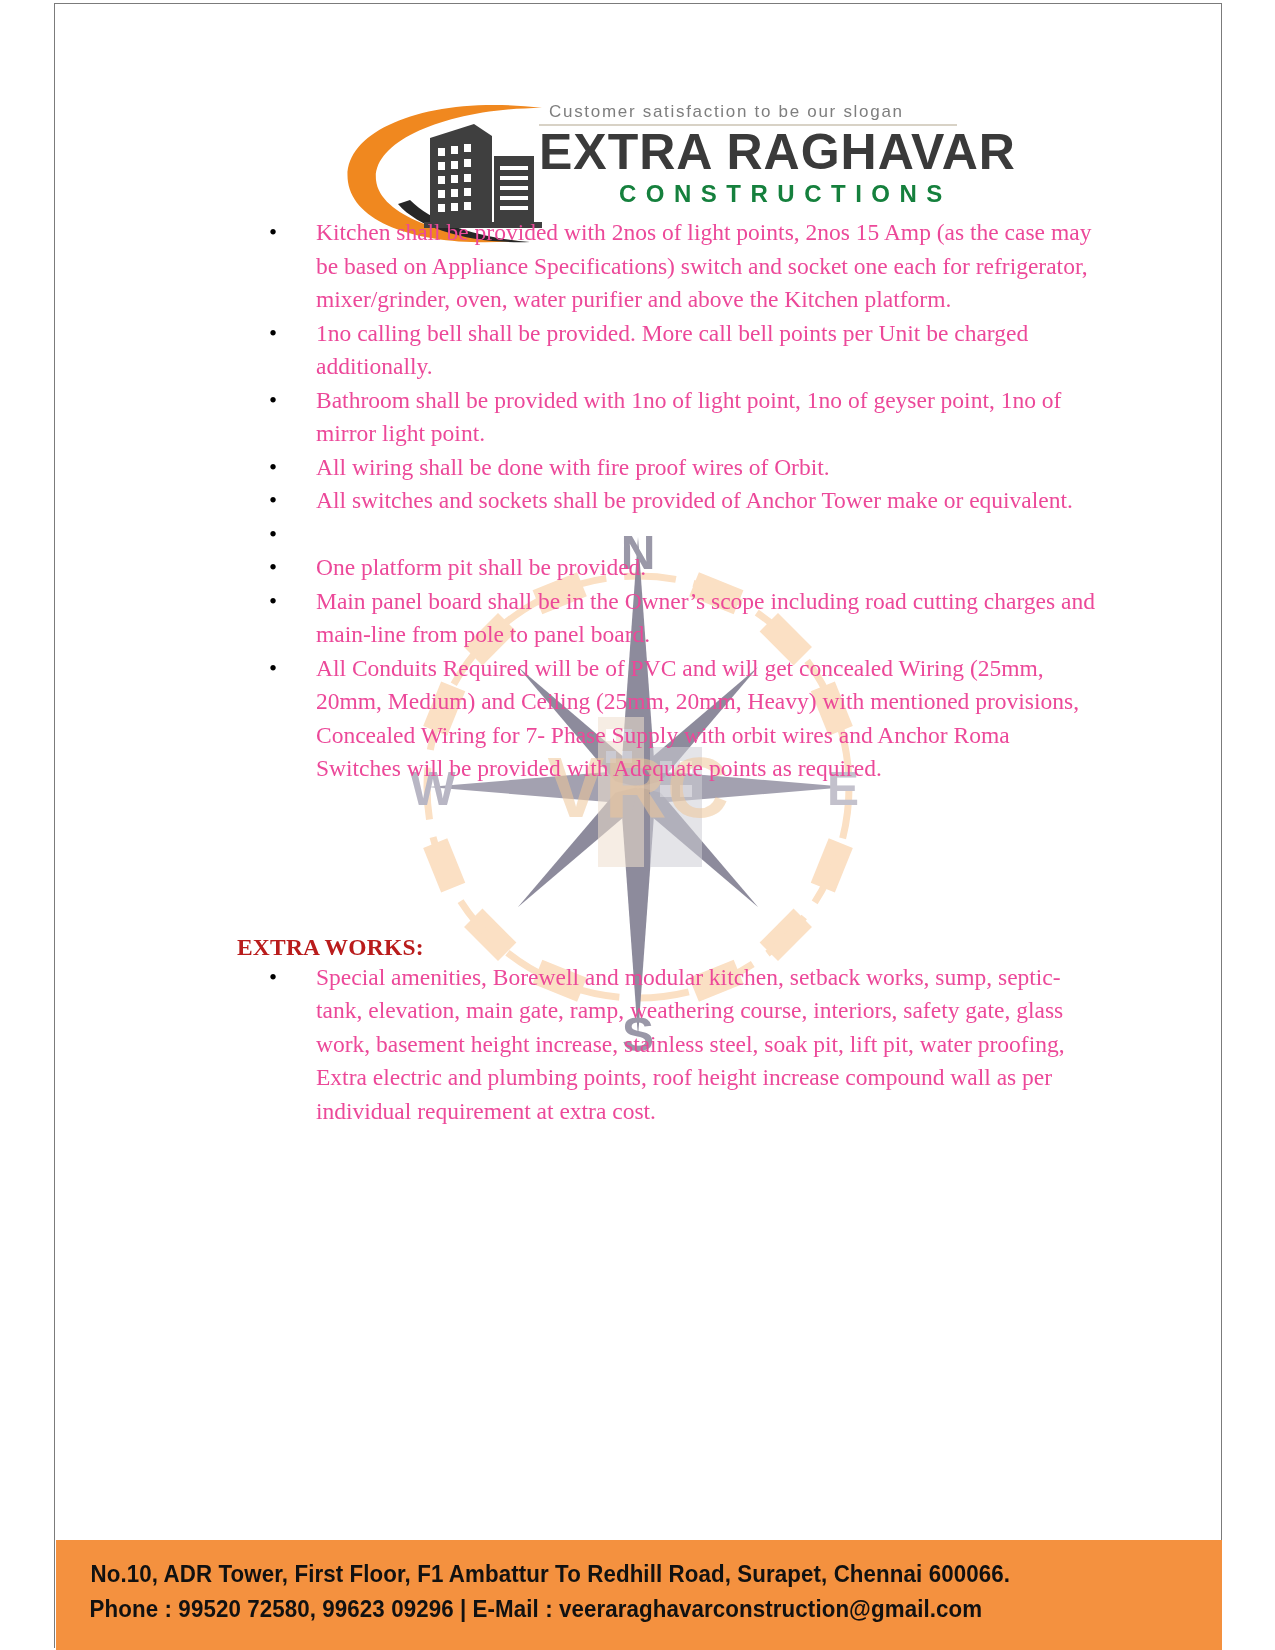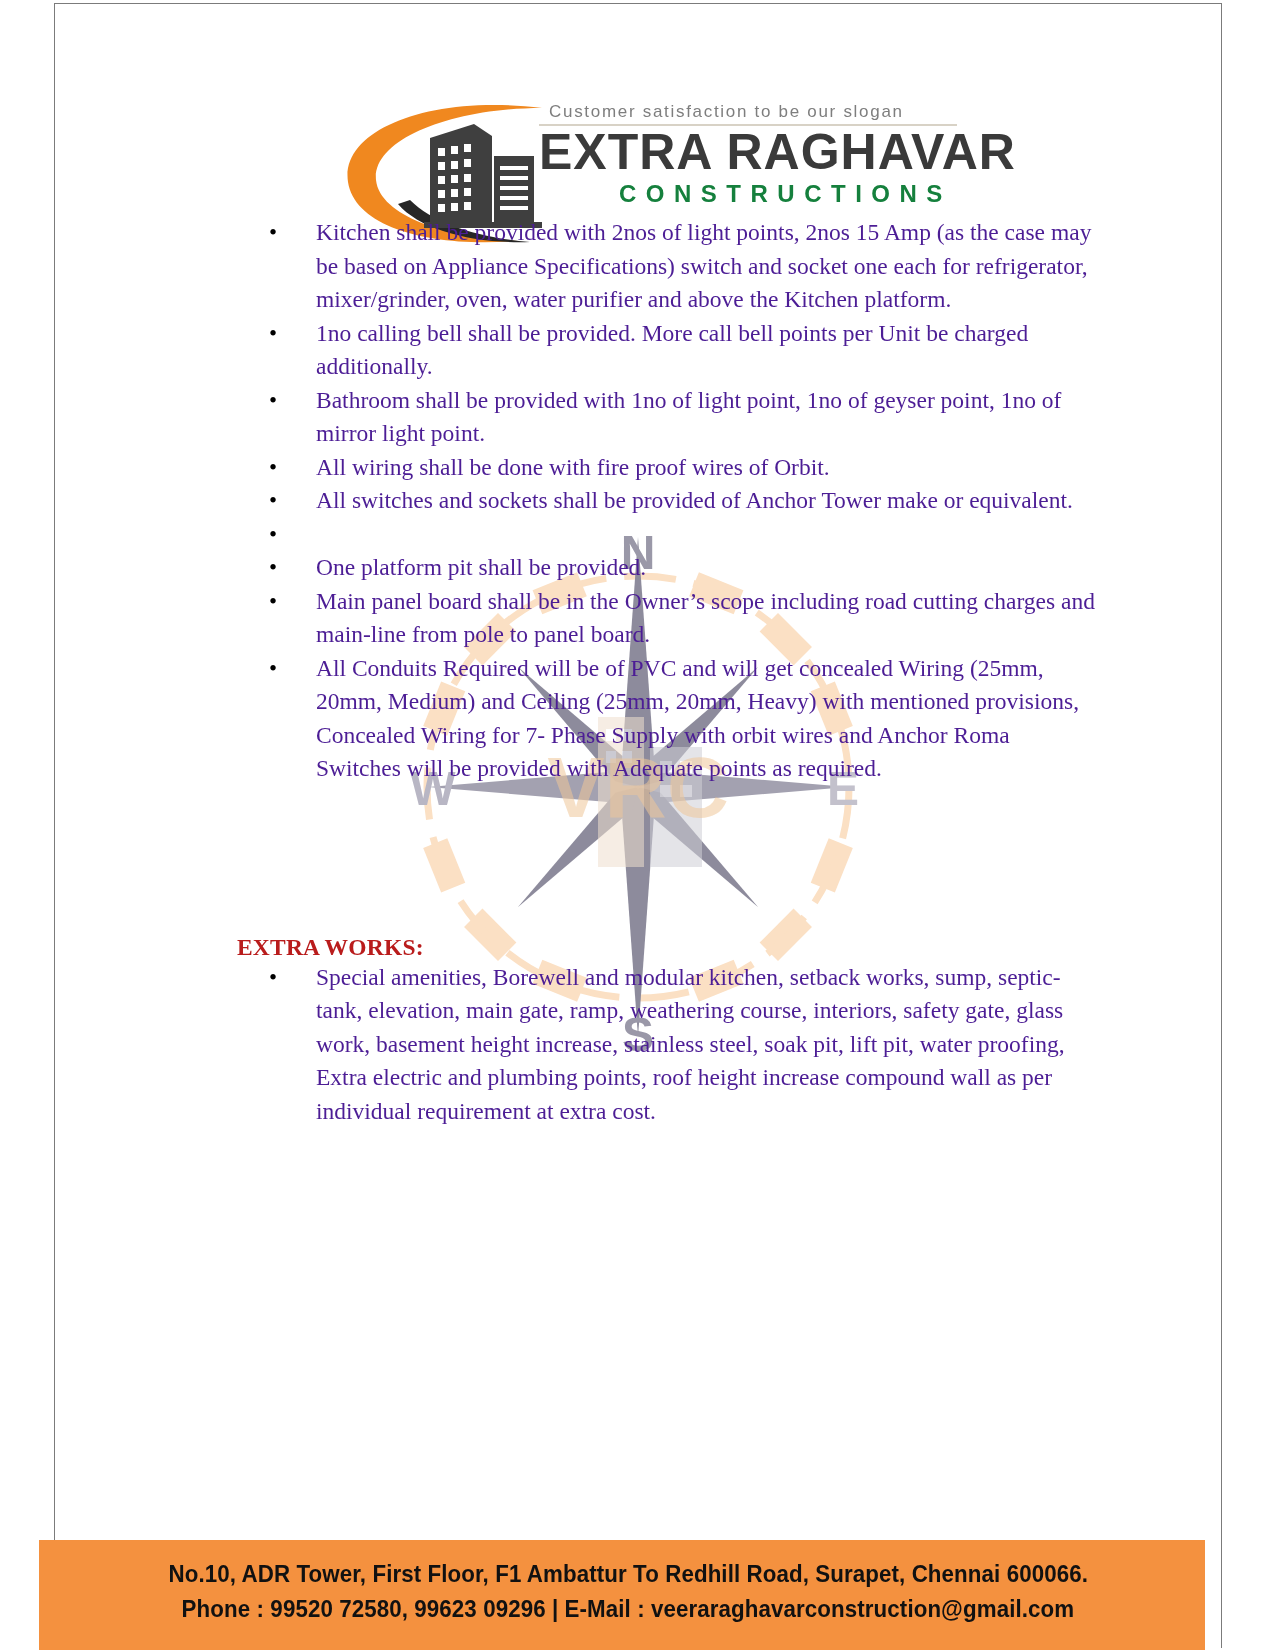--- a/index.html
+++ b/index.html
@@ -127,51 +127,50 @@
     font-size: 23px;
     line-height: 33.5px;
     color: #000;
     text-align: left;
   }
   .bullet-dot::before { content: "\2022"; }
   .bullet-text {
     width: 780px;
     font-size: 23.5px;
     line-height: 33.5px;
-    color: #4c1d95;
+    color: #ec4899;
     padding-left: 33px;
     text-align: left;
   }
 
   .section-head {
     margin-top: 148px;
     margin-left: 182px;
     font-size: 23.5px;
     font-weight: bold;
     color: #b91c1c;
     letter-spacing: 0.2px;
   }
   .extra-list { margin-top: 14px; }
 
   
   .footer {
     position: absolute;
-    left: 39px;
+    left: 56px;
     top: 1540px;
     width: 1166px;
     height: 110px;
     background: #f4913f;
     z-index: 3;
     box-sizing: border-box;
     display: flex;
     flex-direction: column;
-    align-items: center;
+    align-items: flex-start;
     justify-content: flex-start;
     padding-top: 16px;
-    padding-left: 12px;
   }
   .footer-line {
     font-family: "Liberation Sans", sans-serif;
     font-size: 24px;
     font-weight: bold;
     color: #111;
     letter-spacing: 0.1px;
     line-height: 35px;
     transform: scaleX(0.93);
     white-space: nowrap;

